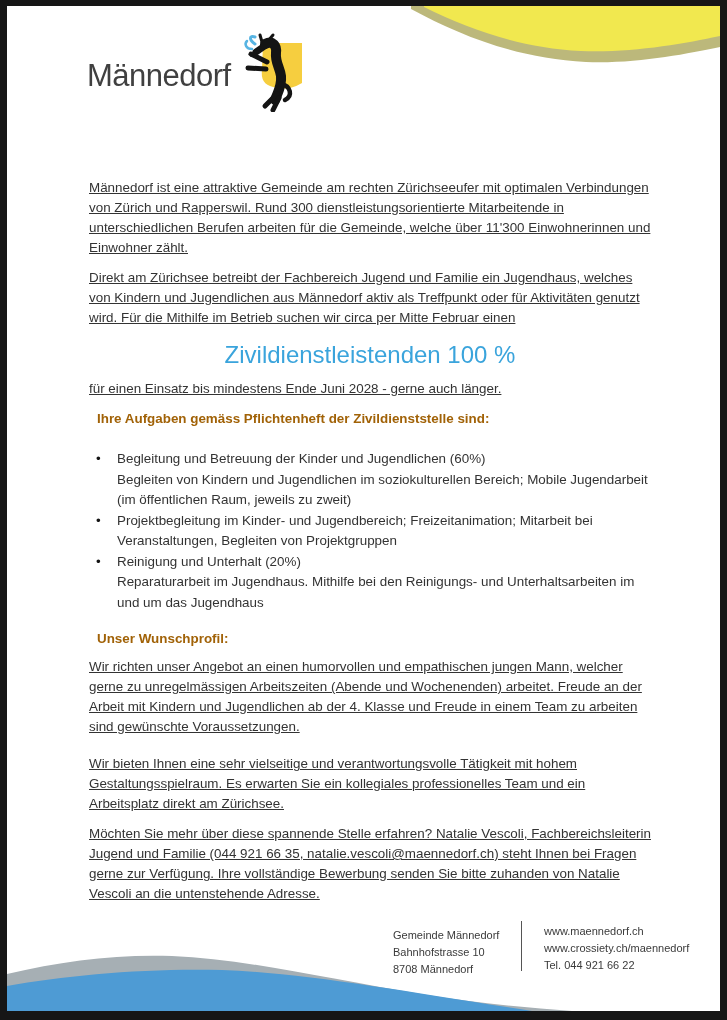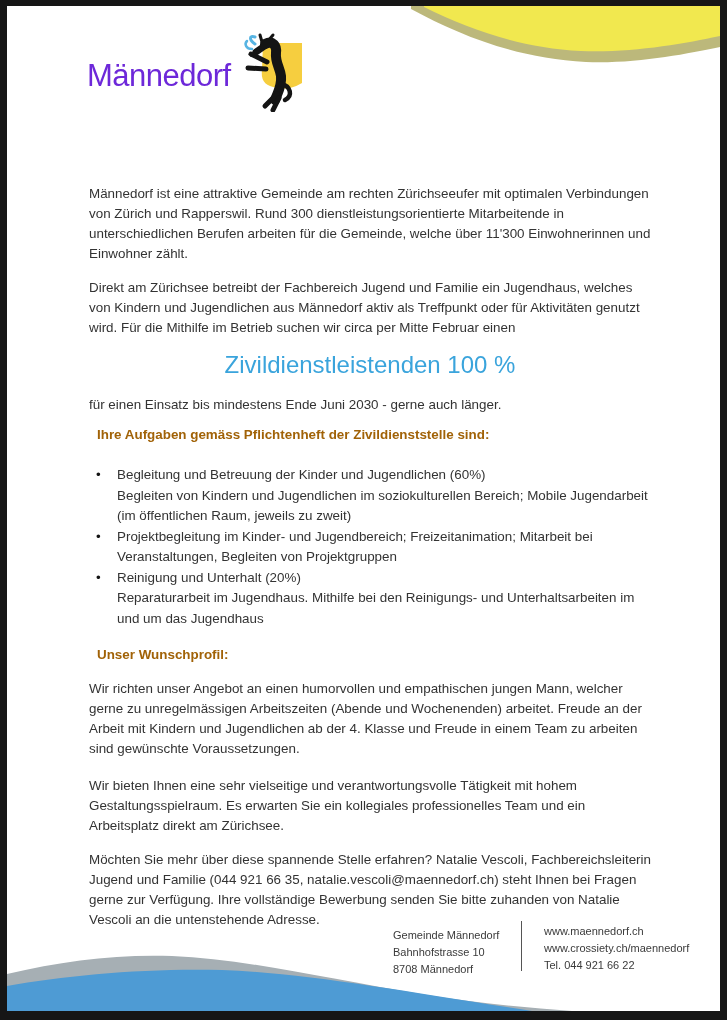--- a/index.html
+++ b/index.html
@@ -20,30 +20,30 @@
   .top-wave{
     position:absolute;top:0;right:0;width:324px;height:64px;
   }
   
   .logo{
     position:absolute;left:80px;top:34px;
     display:flex;align-items:center;gap:8px;
   }
   .logo-text{
     font-size:31px;
-    color:#6d28d9;
+    color:#404040;
     letter-spacing:-0.5px;
   }
   .crest{width:66px;height:80px;margin-top:-8px;}
   
   .content{
     position:absolute;left:82px;top:164px;width:562px;
     font-size:13.4px;line-height:20px;color:#333333;
   }
-  .content p{margin:14px 0 10px 0;}
+  .content p{margin:8px 0 10px 0;text-decoration:underline;}
   .job-title{
     text-align:center;
     font-size:24px;line-height:33px;
     color:var(--accent-blue,#3aa4dc);
     margin:7px 0 0 0;
   }
   .duration{margin-bottom:6px;}
   h3.sec{
     font-size:13.4px;line-height:20px;
     color:#a16207;margin:8px;
@@ -110,21 +110,21 @@
       </g>
     </svg>
   </div>
 
   <div class="content">
     <p>Männedorf ist eine attraktive Gemeinde am rechten Zürichseeufer mit optimalen Verbindungen von Zürich und Rapperswil. Rund 300 dienstleistungsorientierte Mitarbeitende in unterschiedlichen Berufen arbeiten für die Gemeinde, welche über 11'300 Einwohnerinnen und Einwohner zählt.</p>
     <p>Direkt am Zürichsee betreibt der Fachbereich Jugend und Familie ein Jugendhaus, welches von Kindern und Jugendlichen aus Männedorf aktiv als Treffpunkt oder für Aktivitäten genutzt wird. Für die Mithilfe im Betrieb suchen wir circa per Mitte Februar einen</p>
 
     <div class="job-title">Zivildienstleistenden 100 %</div>
 
-    <p class="duration">für einen Einsatz bis mindestens Ende Juni 2030 - gerne auch länger.</p>
+    <p class="duration">für einen Einsatz bis mindestens Ende Juni 2028 - gerne auch länger.</p>
 
     <h3 class="sec">Ihre Aufgaben gemäss Pflichtenheft der Zivildienststelle sind:</h3>
 
     <ul class="tasks">
       <li>
         <div>Begleitung und Betreuung der Kinder und Jugendlichen (60%)</div>
         <div>Begleiten von Kindern und Jugendlichen im soziokulturellen Bereich; Mobile Jugendarbeit (im öffentlichen Raum, jeweils zu zweit)</div>
       </li>
       <li>
         <div>Projektbegleitung im Kinder- und Jugendbereich; Freizeitanimation; Mitarbeit bei Veranstaltungen, Begleiten von Projektgruppen</div>

